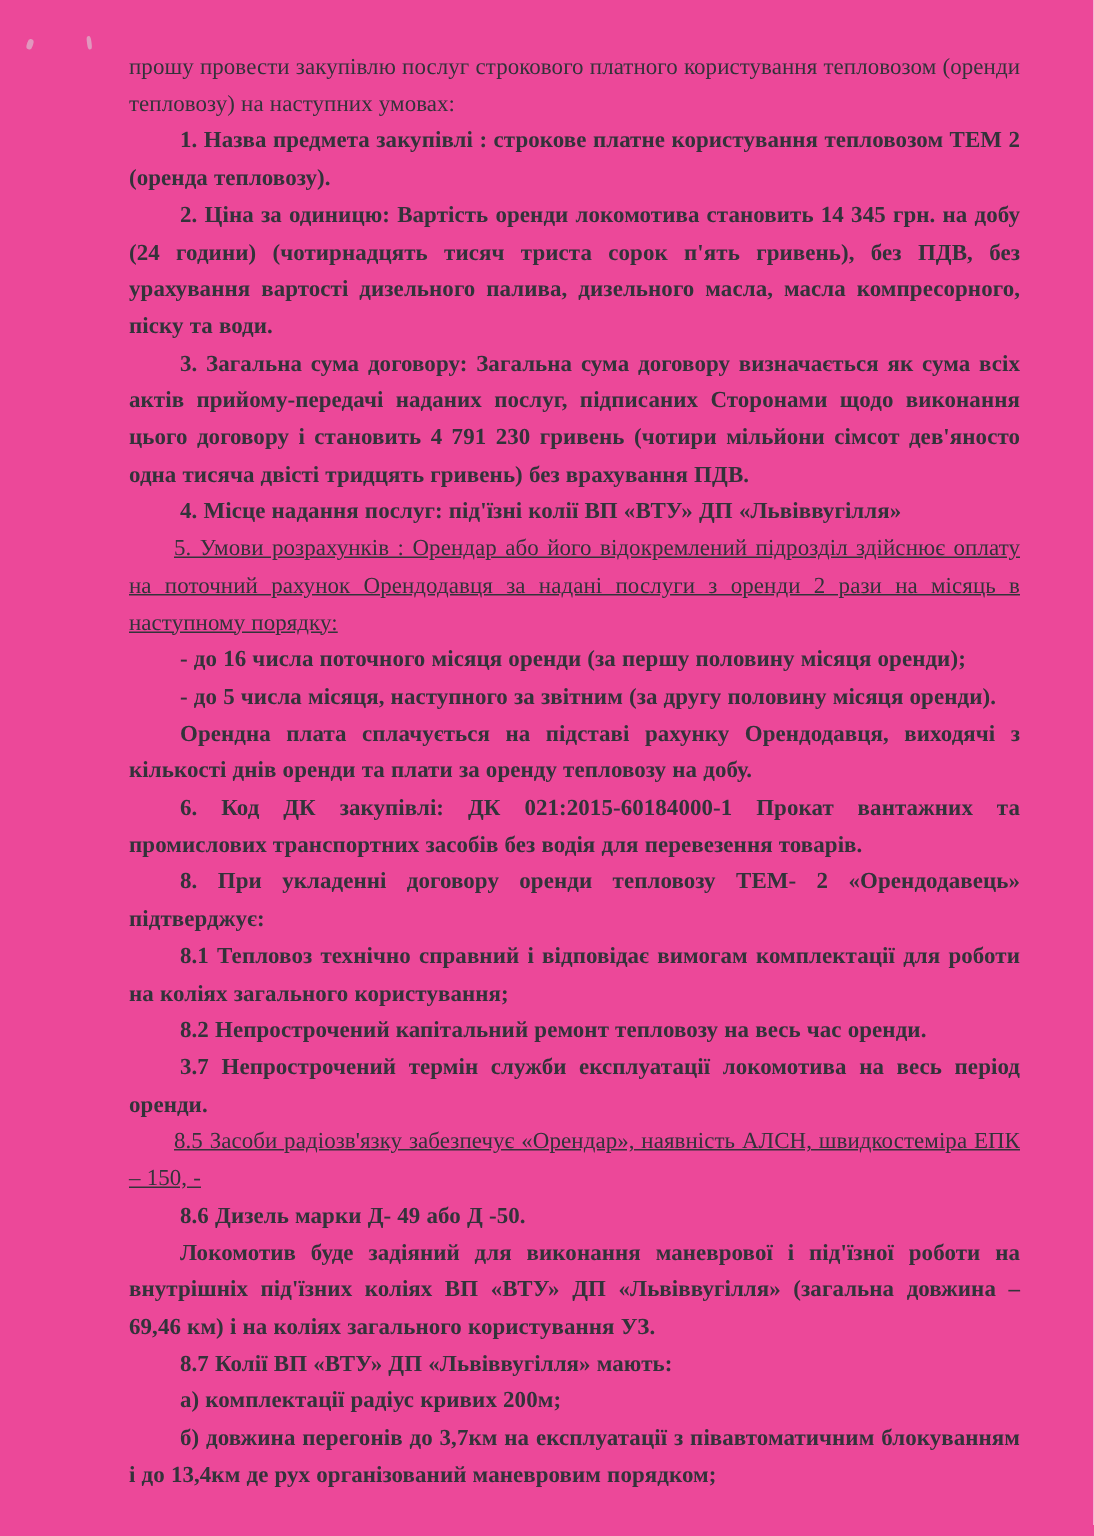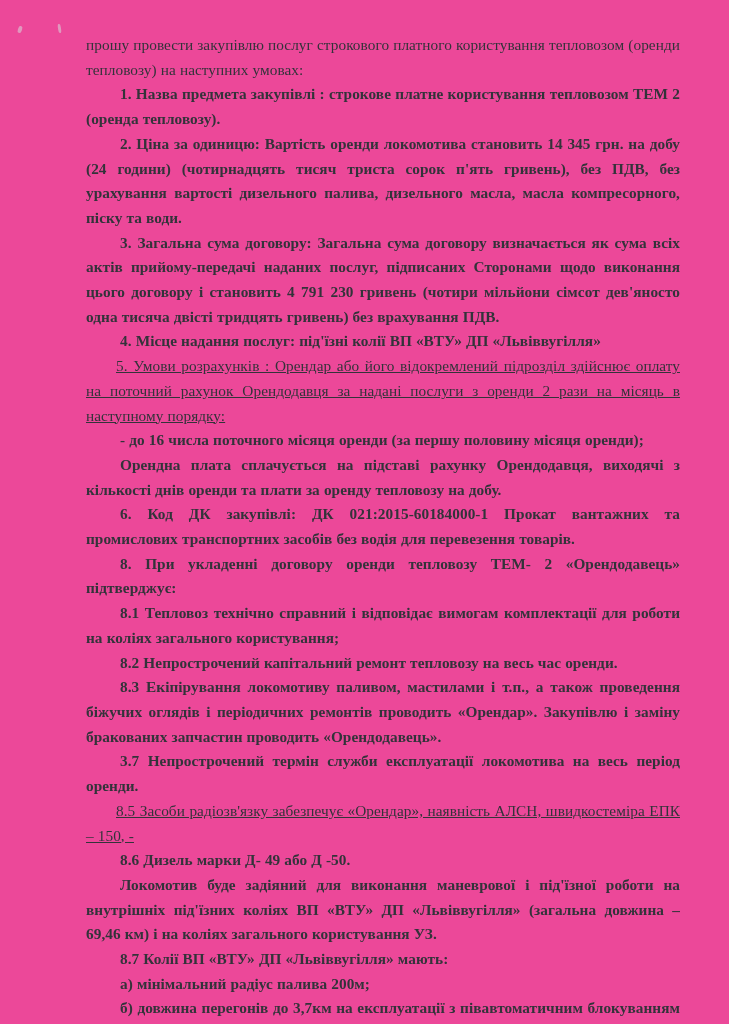--- a/index.html
+++ b/index.html
@@ -63,28 +63,28 @@
 
   <div class="body-text">
 
     <p class="noind">прошу провести закупівлю послуг строкового платного користування тепловозом (оренди тепловозу) на наступних умовах:</p>
     <p class="ind">1. Назва предмета закупівлі : строкове платне користування тепловозом ТЕМ 2 (оренда тепловозу).</p>
     <p class="ind">2. Ціна за одиницю: Вартість оренди локомотива становить 14 345 грн. на добу (24 години) (чотирнадцять тисяч триста сорок п'ять гривень), без ПДВ, без урахування вартості дизельного палива, дизельного масла, масла компресорного, піску та води.</p>
     <p class="ind">3. Загальна сума договору: Загальна сума договору визначається як сума всіх актів прийому-передачі наданих послуг, підписаних Сторонами щодо виконання цього договору і становить 4 791 230 гривень (чотири мільйони сімсот дев'яносто одна тисяча двісті тридцять гривень) без врахування ПДВ.</p>
     <p class="ind">4. Місце надання послуг: під'їзні колії  ВП «ВТУ» ДП «Львіввугілля»</p>
     <p class="ind-sm">5. Умови розрахунків : Орендар або  його відокремлений підрозділ здійснює оплату на поточний рахунок Орендодавця за надані послуги з оренди 2 рази на місяць в наступному порядку:</p>
     <p class="ind">- до 16 числа поточного місяця оренди (за першу половину місяця оренди);</p>
+    <p class="ind">- до 5 числа місяця, наступного за звітним (за другу половину місяця оренди).</p>
     <p class="ind">Орендна плата сплачується на підставі рахунку Орендодавця, виходячі з кількості днів оренди та плати за оренду тепловозу на добу.</p>
     <p class="ind">6. Код ДК закупівлі: ДК 021:2015-60184000-1 Прокат вантажних та промислових транспортних засобів без водія для перевезення товарів.</p>
     <p class="ind">8. При укладенні договору оренди тепловозу ТЕМ- 2 «Орендодавець» підтверджує:</p>
     <p class="ind">8.1 Тепловоз технічно справний  і відповідає вимогам комплектації для роботи на коліях загального користування;</p>
     <p class="ind">8.2 Непрострочений капітальний ремонт тепловозу на весь час оренди.</p>
-    <p class="ind">8.3 Екіпірування локомотиву  паливом, мастилами і т.п., а також проведення біжучих оглядів і періодичних ремонтів проводить «Орендар». Закупівлю і заміну бракованих запчастин проводить «Орендодавець».</p>
     <p class="ind">3.7 Непрострочений  термін служби експлуатації локомотива на весь період оренди.</p>
     <p class="ind-sm">8.5 Засоби радіозв'язку забезпечує «Орендар», наявність АЛСН, швидкостеміра ЕПК – 150, -</p>
     <p class="ind">8.6 Дизель марки Д- 49 або Д -50.</p>
     <p class="ind">Локомотив буде задіяний для виконання маневрової і під'їзної роботи на внутрішніх під'їзних коліях ВП «ВТУ» ДП «Львіввугілля» (загальна довжина – 69,46 км) і на коліях загального користування  УЗ.</p>
     <p class="ind">8.7 Колії ВП «ВТУ» ДП «Львіввугілля» мають:</p>
-    <p class="ind">а) мінімальний радіус палива 200м;</p>
+    <p class="ind">а) комплектації радіус кривих 200м;</p>
     <p class="ind">б) довжина перегонів до 3,7км на експлуатації з півавтоматичним блокуванням і до 13,4км де рух організований маневровим порядком;</p>
 
   </div>
 </div>
 
 </body></html>

